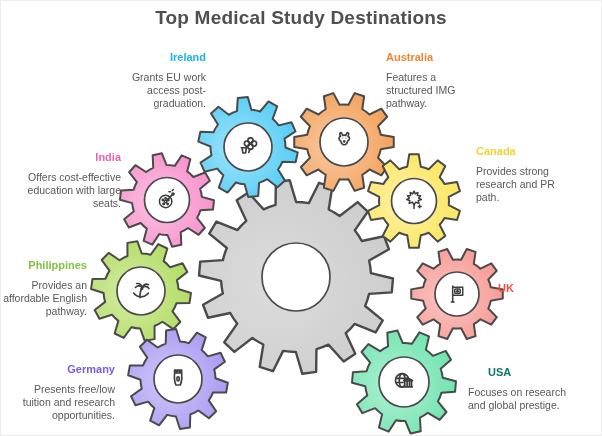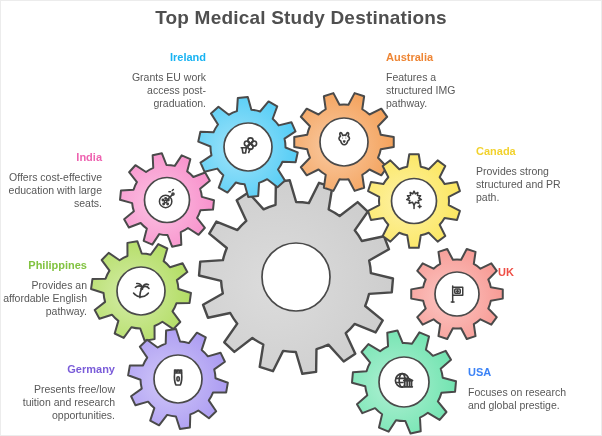--- a/index.html
+++ b/index.html
@@ -10,21 +10,21 @@
   }
   #title{
     position:absolute;left:0;top:6px;width:100%;text-align:center;
     font-size:19px;font-weight:bold;letter-spacing:.2px;margin:0;
   }
   #gears{position:absolute;left:0;top:0;}
   .tb{position:absolute;font-size:10.5px;line-height:1.25;}
   .tb .lbl{font-size:11px;font-weight:bold;margin-bottom:6px;}
   .tb-ireland    {left:117px;top:50px; width:88px; text-align:right;}
   .tb-australia  {left:385px;top:50px; width:92px; text-align:left;}
-  .tb-india      {left:1px;  top:150px;width:100px;text-align:right;}
+  .tb-india      {left:20px;  top:150px;width:100px;text-align:right;}
   .tb-canada     {left:475px;top:144px;width:102px;text-align:left;}
   .tb-philippines{left:0px;  top:258px;width:86px; text-align:right;}
   .tb-uk         {left:497px;top:265px;width:100px;text-align:left;}
   .tb-germany    {left:8px;  top:362px;width:106px;text-align:right;}
   .tb-usa        {left:467px;top:365px;width:110px;text-align:left;}
 </style>
 </head>
 <body>
 
 <div id="canvas">
@@ -195,30 +195,30 @@
   <div class="tb tb-australia">
     <div class="lbl" style="color: rgb(238, 133, 52);">Australia</div>
     <div class="desc" style="color: rgb(88, 88, 88);">Features a structured IMG pathway.</div>
   </div>
   <div class="tb tb-india">
     <div class="lbl" style="color: rgb(238, 98, 176);">India</div>
     <div class="desc" style="color: rgb(88, 88, 88);">Offers cost-effective education with large seats.</div>
   </div>
   <div class="tb tb-canada">
     <div class="lbl" style="color: rgb(242, 210, 46);">Canada</div>
-    <div class="desc" style="color: rgb(88, 88, 88);">Provides strong structured and PR path.</div>
+    <div class="desc" style="color: rgb(88, 88, 88);">Provides strong research and PR path.</div>
   </div>
   <div class="tb tb-philippines">
     <div class="lbl" style="color: rgb(130, 195, 65);">Philippines</div>
     <div class="desc" style="color: rgb(88, 88, 88);">Provides an affordable English pathway.</div>
   </div>
   <div class="tb tb-uk">
-    <div class="lbl" style="color: rgb(238, 77, 68);">UK</div>
+    <div class="lbl" style="color: rgb(238, 77, 68); margin-top: 16px;">UK</div>
   </div>
   <div class="tb tb-germany">
     <div class="lbl" style="color: rgb(122, 92, 217);">Germany</div>
     <div class="desc" style="color: rgb(88, 88, 88);">Presents free/low tuition and research opportunities.</div>
   </div>
   <div class="tb tb-usa">
-    <div class="lbl" style="color: #3b82f6;">USA</div>
+    <div class="lbl" style="color: #0f766e; margin-left: 20px;">USA</div>
     <div class="desc" style="color: rgb(88, 88, 88);">Focuses on research and global prestige.</div>
   </div>
 </div>
 
 </body></html>

